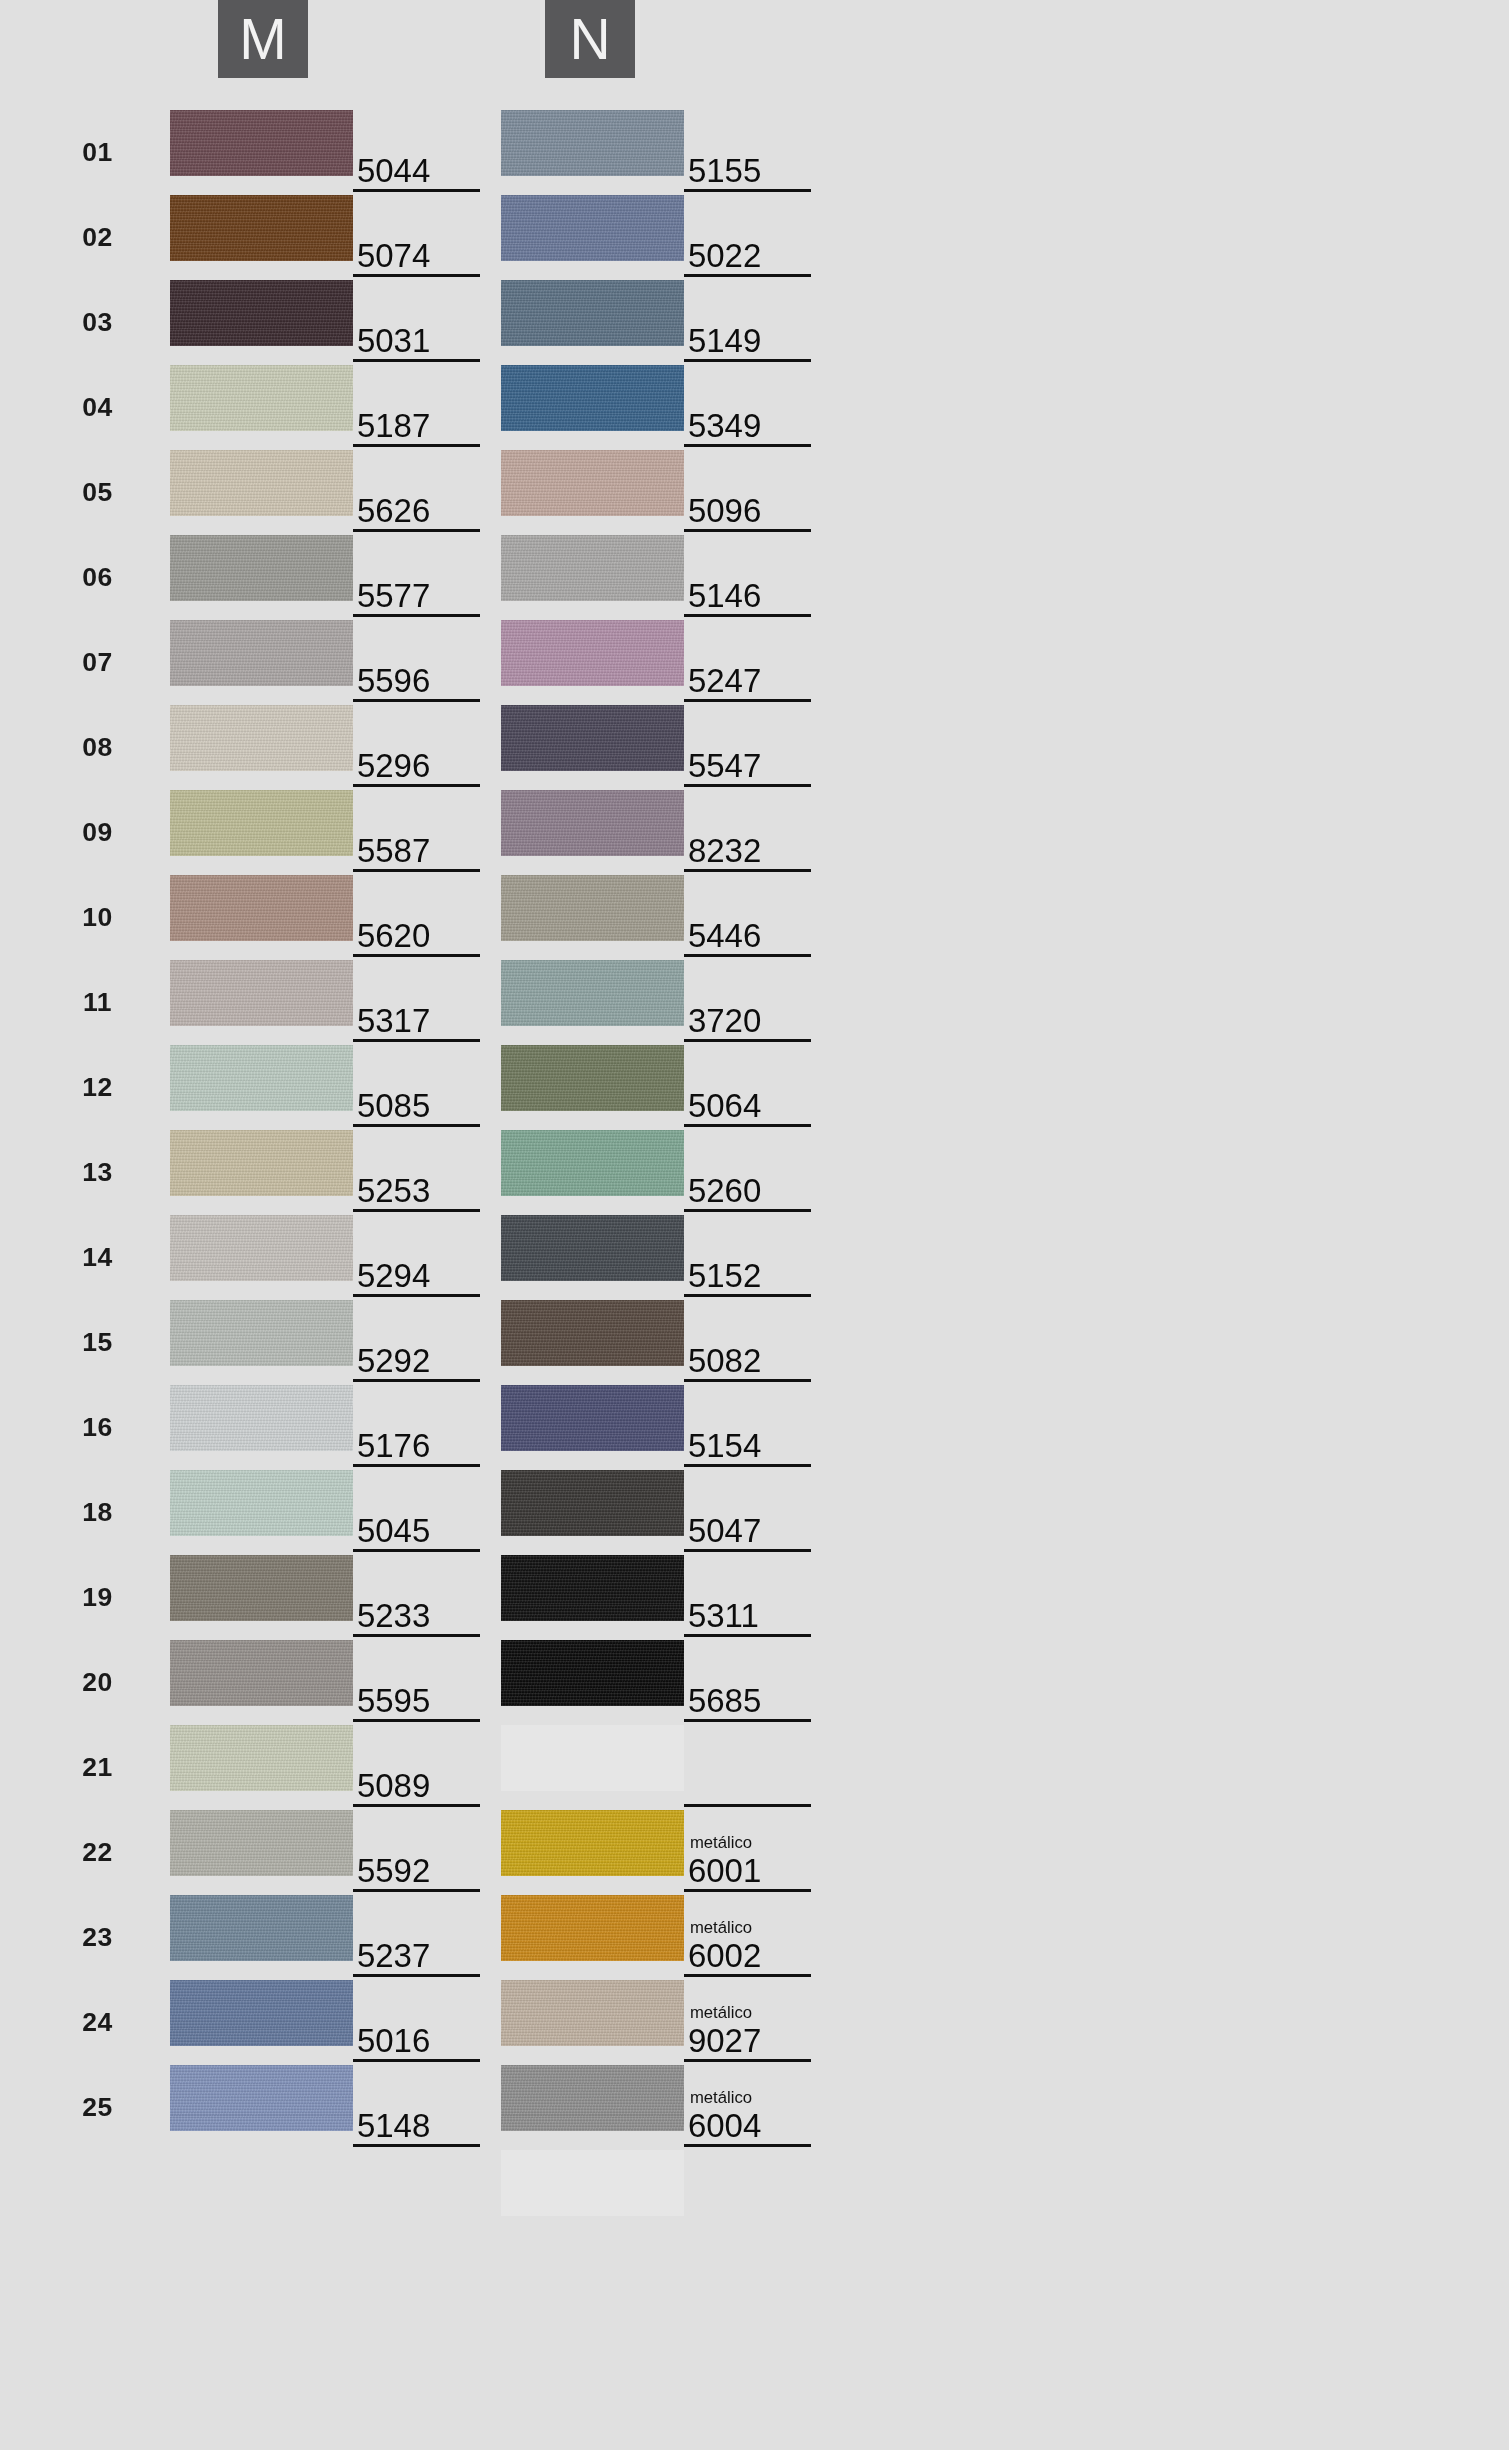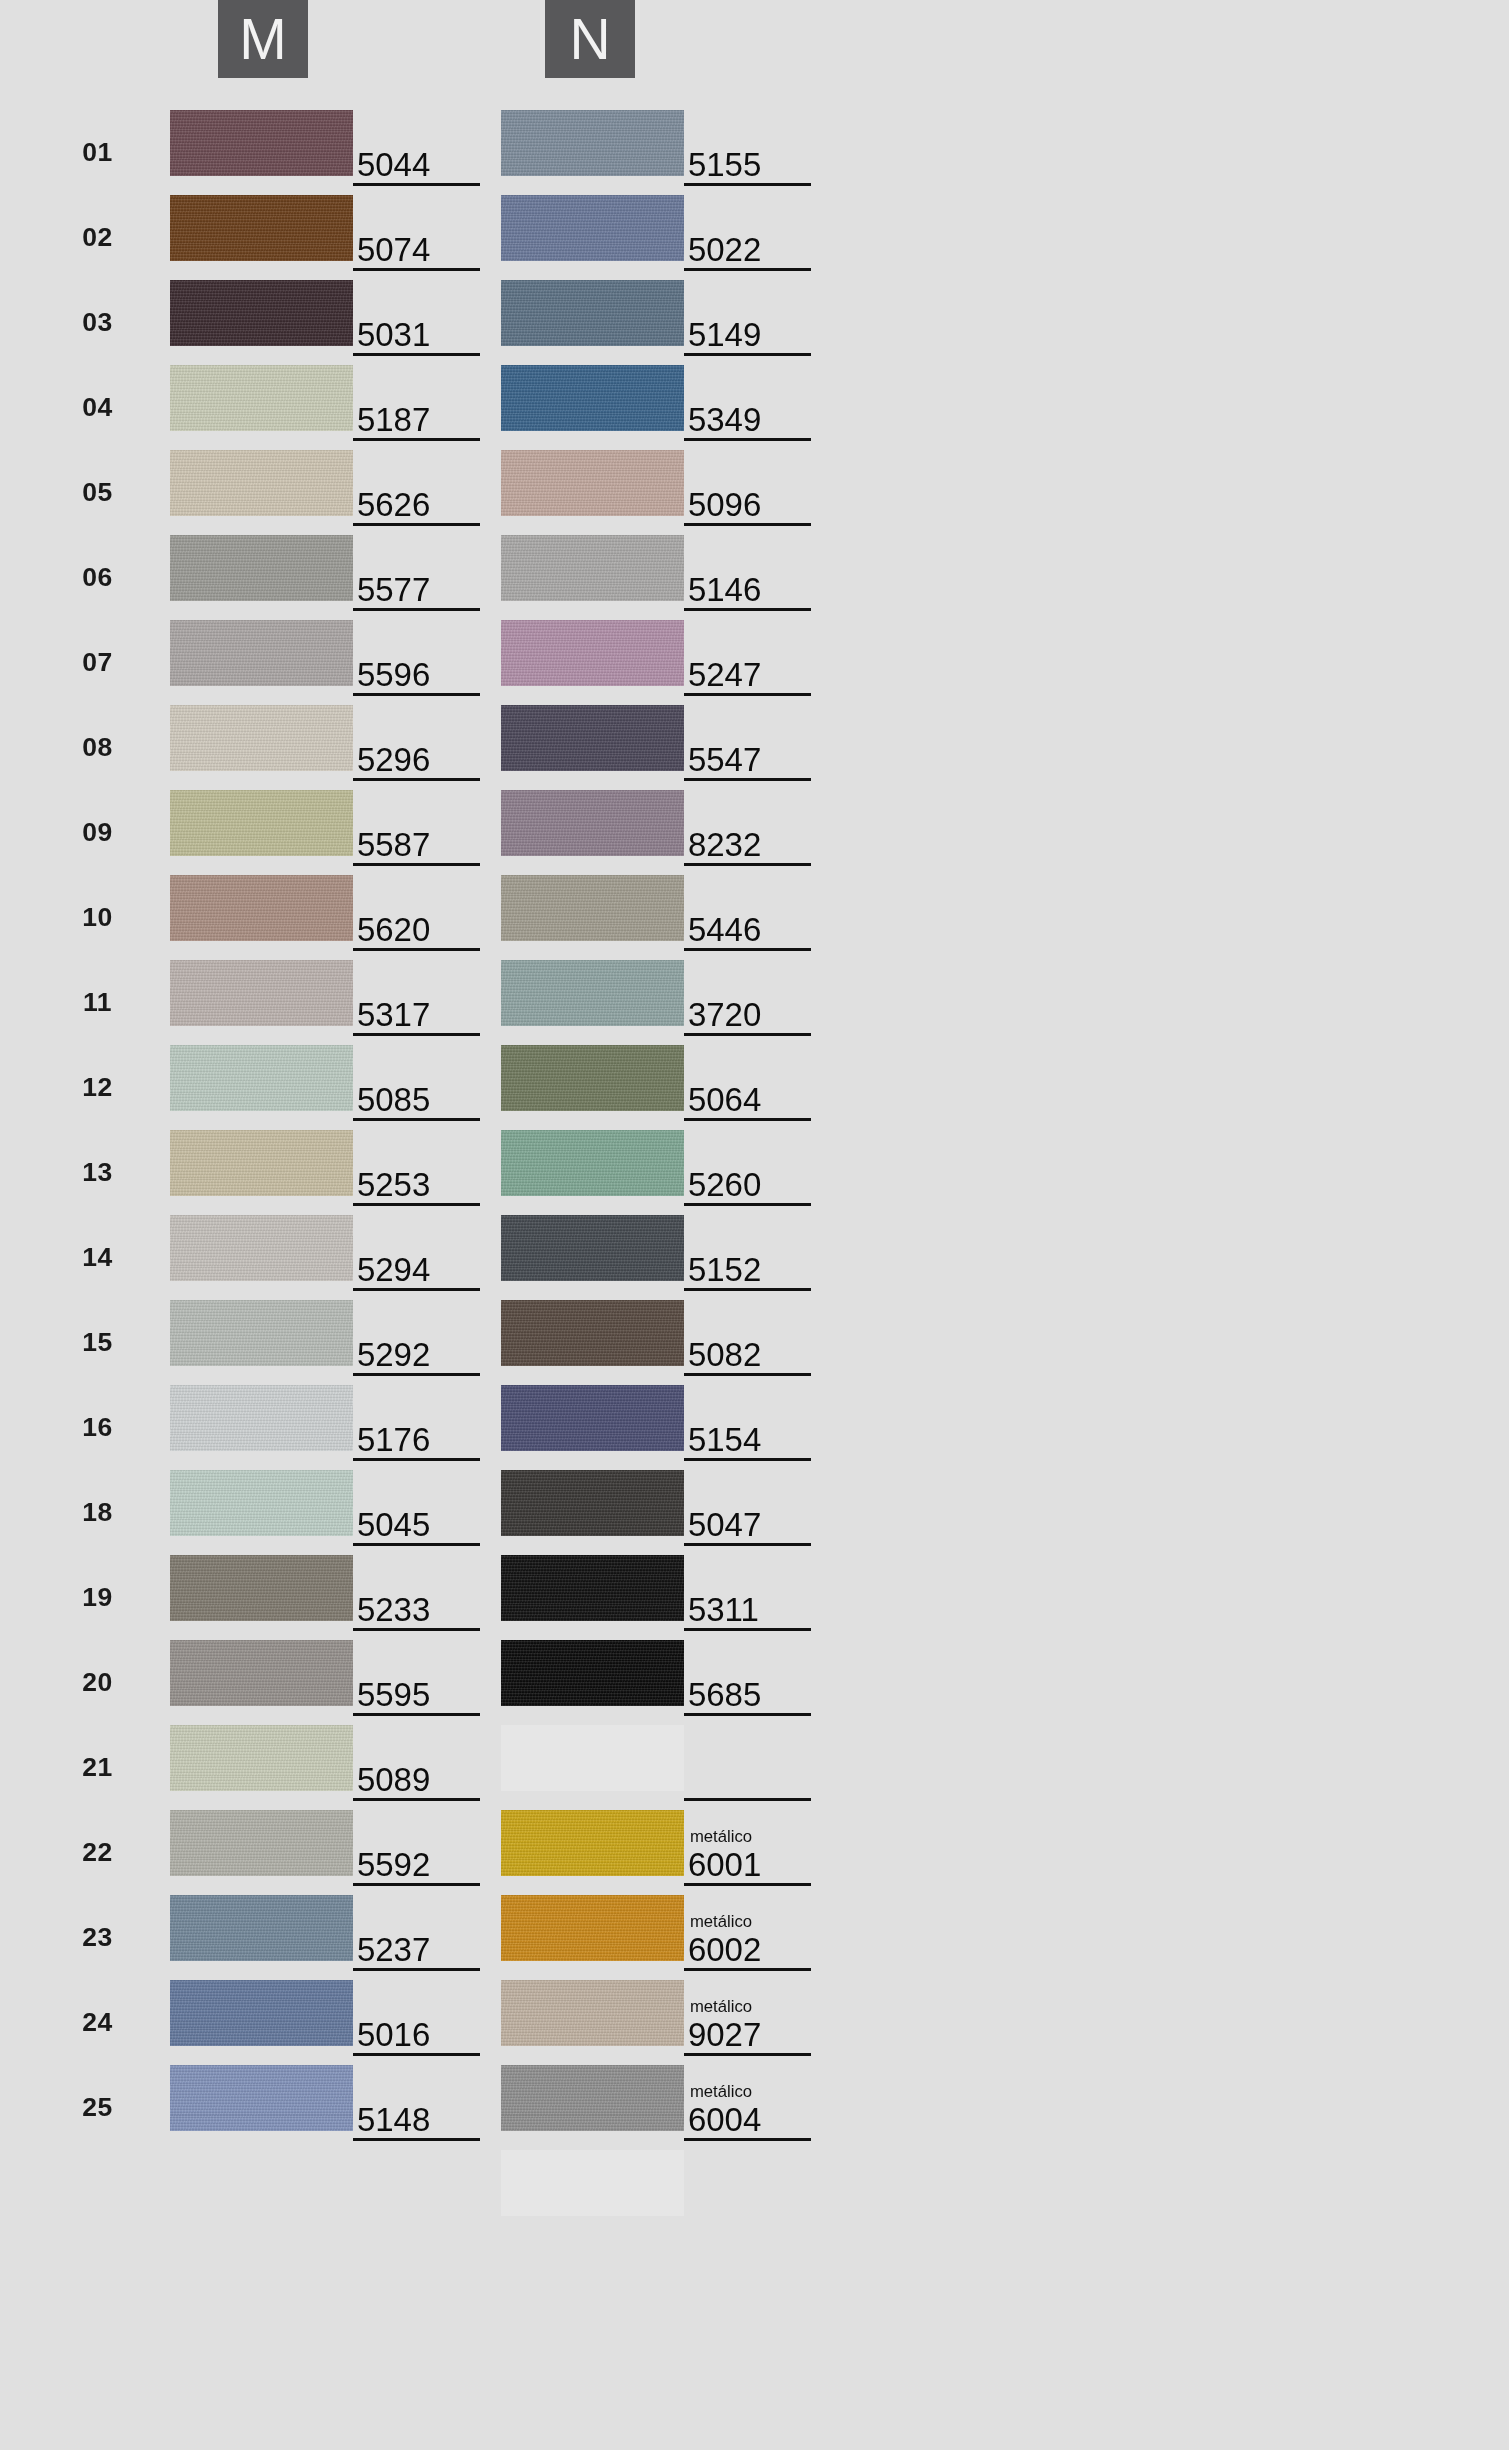--- a/index.html
+++ b/index.html
@@ -96,21 +96,21 @@
         rgba(0,0,0,0.04) 1px,
         rgba(0,0,0,0.04) 2.9px
       );
     pointer-events: none;
   }
   .swatch.blank::after { background-image: none; }
 
   .code-wrap {
     position: absolute;
     left: 353px;
-    top: 7px;
+    top: 13px;
     width: 129px;
     height: 70px;
   }
   .code-rule {
     position: absolute;
     left: 0px;
     top: 68px;
     width: 127px;
     height: 2.9px;
     background: #111;

